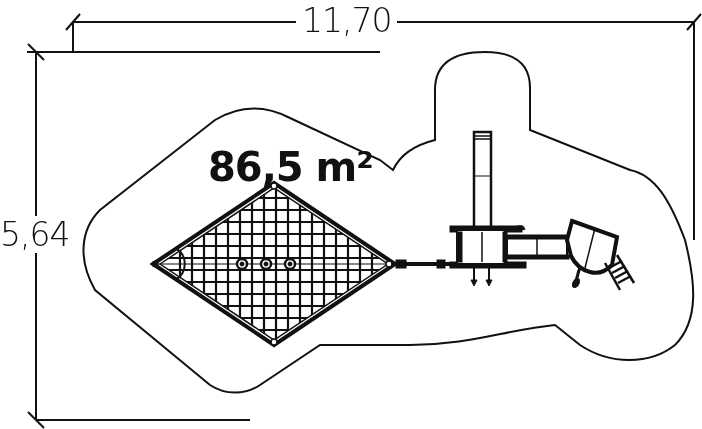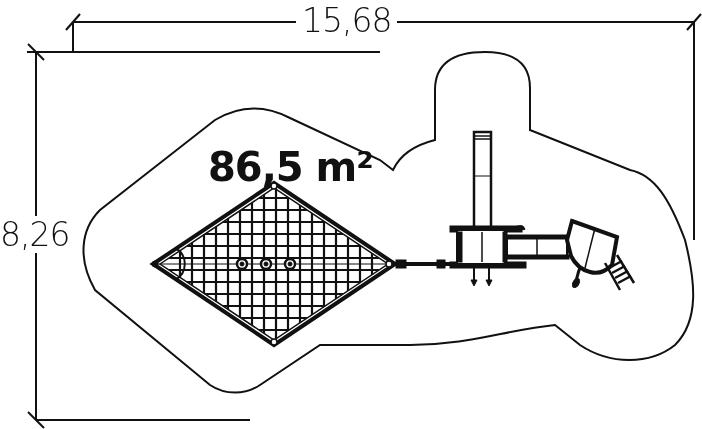--- a/index.html
+++ b/index.html
@@ -153,16 +153,16 @@
   <g stroke="#111" fill="none" stroke-width="2.5">
     <line x1="605" y1="263" x2="620" y2="290"></line>
     <line x1="617" y1="255" x2="634" y2="283"></line>
     <line x1="609" y1="268" x2="622" y2="261"></line>
     <line x1="612" y1="273" x2="625" y2="266"></line>
     <line x1="615" y1="278" x2="628" y2="271"></line>
     <line x1="618" y1="283" x2="631" y2="276"></line>
   </g>
 </svg>
 
-<div id="dim-width-label" class="dim-label">15,68</div>
-<div id="dim-height-label" class="dim-label">8,26</div>
+<div id="dim-width-label" class="dim-label">11,70</div>
+<div id="dim-height-label" class="dim-label">5,64</div>
 <div id="area-label">86,5 m²</div>
 </div>
 
 </body></html>

